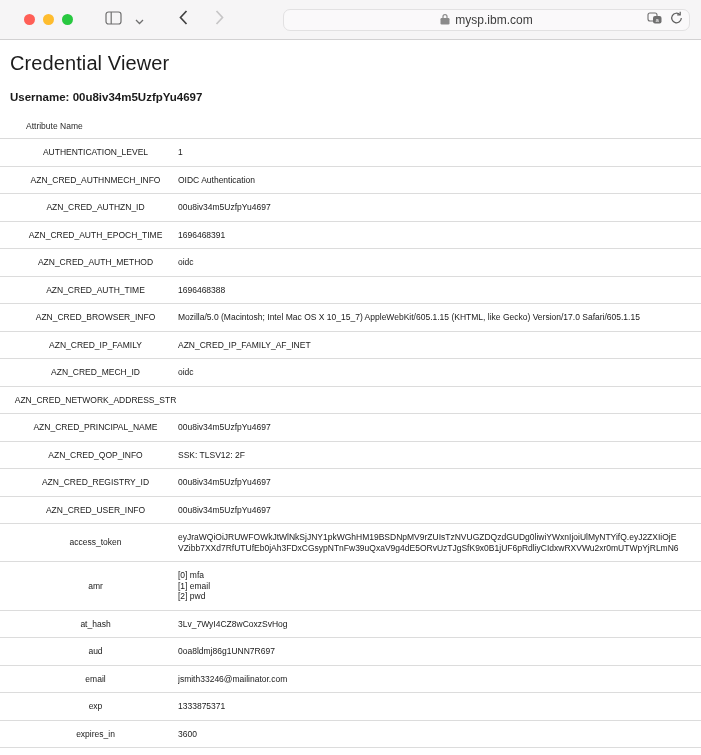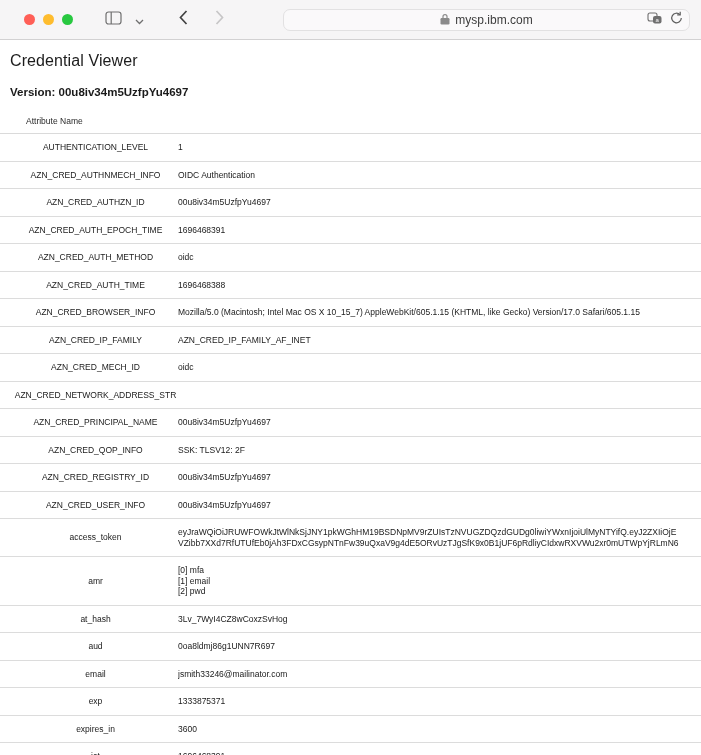--- a/index.html
+++ b/index.html
@@ -22,21 +22,21 @@
   .fwd { margin-left:8px; color:#c7c6c7; }
   .urlbar { position:absolute; left:283px; top:9px; width:407px; height:22px;
     background:#faf9fa; border:1px solid #e2e1e2; border-radius:7px;
     display:flex; align-items:center; justify-content:center; }
   .urltext { display:flex; align-items:center; gap:5px; font-size:12px; color:#3d3d3d; }
   .url-right { position:absolute; right:6px; top:0; height:100%;
     display:flex; align-items:center; gap:7px; }
 
   
   .page { padding:0; }
-  .title { font-size:16px; font-weight:500; color:#1c1c1c; margin:12px 0 0 10px; letter-spacing:.1px; }
+  .title { font-size:20px; font-weight:500; color:#1c1c1c; margin:12px 0 0 10px; letter-spacing:.1px; }
   .username { font-size:11.5px; font-weight:bold; margin:16px 0 0 10px; }
 
   .table { margin-top:14px; width:701px; }
   .thead { display:flex; font-size:8.5px; color:#2a2a2a; padding:4px 0 7px 26px;
     border-bottom:1px solid #dadada; }
   .th-name { width:170px; flex:none; }
   .th-val { flex:1; }
   .trow { display:flex; align-items:center; border-bottom:1px solid #dcdcdc;
     padding:8px 0 8px 13px; overflow:hidden; }
   .tname { width:165px; flex:none; font-size:8.5px; line-height:10.5px; color:#202020;
@@ -109,21 +109,21 @@
           <path d="M11.3 7a4.8 4.8 0 11-1.4-3.4"></path>
           <polyline points="10.2,0.8 10.2,3.8 7.2,3.8" fill="none"></polyline>
         </svg>
       </span>
     </div>
   </div>
 </div>
 
 <div class="page">
   <div class="title">Credential Viewer</div>
-  <div class="username">Version: 00u8iv34m5UzfpYu4697</div>
+  <div class="username">Username: 00u8iv34m5UzfpYu4697</div>
 
   <div class="table">
     <div class="thead">
       <div class="th-name">Attribute Name</div>
     </div>
     <div>
   <div class="trow">
     <div class="tname">AUTHENTICATION_LEVEL</div>
     <div class="tval">1</div>
   </div>

